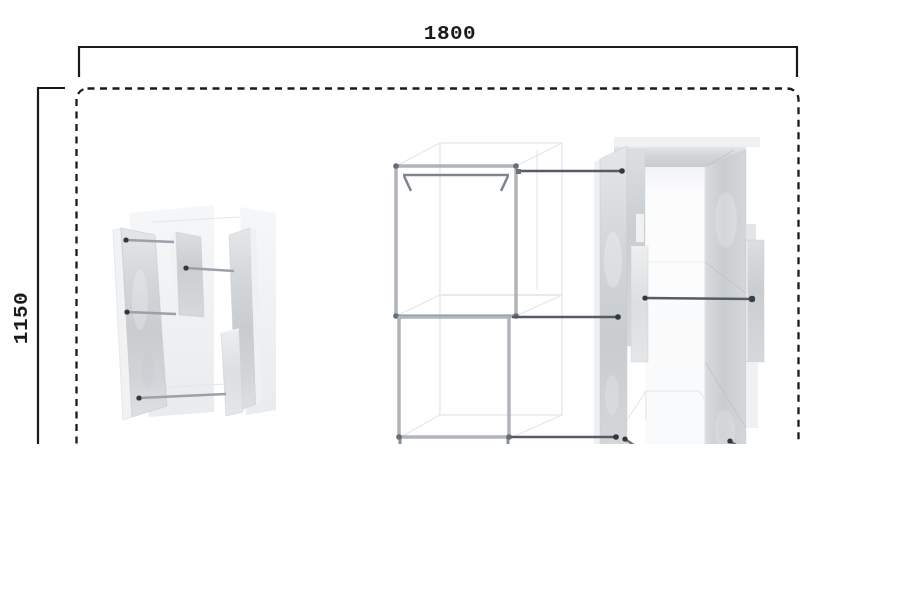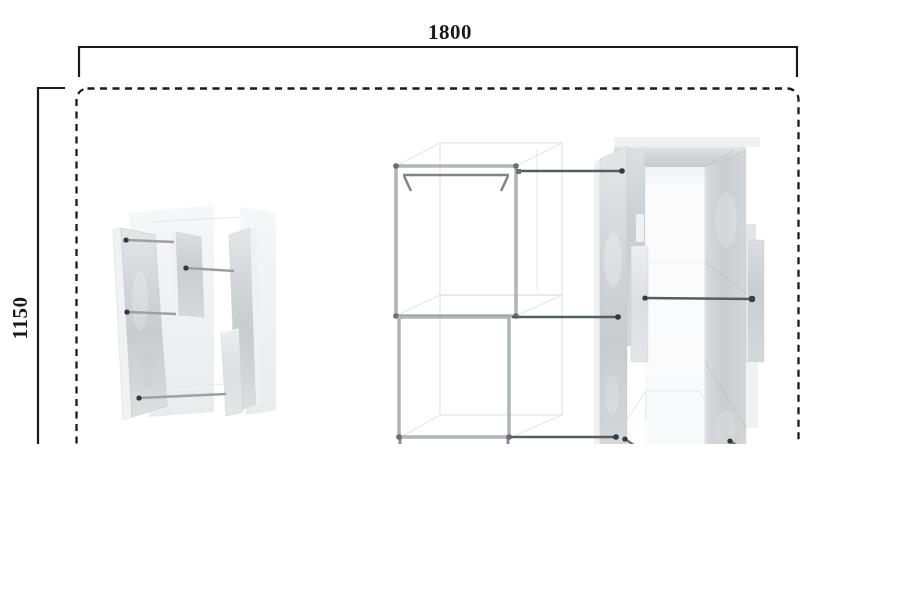--- a/index.html
+++ b/index.html
@@ -9,21 +9,21 @@
     --metal-tube: #878e95;
     --metal-rod: #565c63;
     --rod-cap: #33383d;
   }
   html,body{margin:0;padding:0;background:var(--bg);}
   .stage{
     position:relative;
     width:900px;height:444px;
     background:var(--bg);
     overflow:hidden;
-    font-family:Liberation Serif, serif;
+    font-family:Liberation Mono, monospace;
   }
   svg{display:block;width:900px;height:600px;}
   .dim-line{stroke:var(--line-color);stroke-width:2.2;fill:none;stroke-linecap:butt;}
   .boundary{stroke:var(--line-color);stroke-width:2.3;fill:none;stroke-dasharray:7 5.5;}
   .dim-text{fill:var(--line-color);font-size:21px;font-weight:700;letter-spacing:0.5px;}
   .ghost{stroke:var(--ghost-line);stroke-width:1.3;fill:none;}
   .ghost-thin{stroke:var(--ghost-line);stroke-width:1.1;fill:none;}
   .tube{stroke:var(--metal-tube);stroke-width:3;fill:none;}
   .tube-hl{stroke:#d9dcdf;stroke-width:1;fill:none;}
   .rail{stroke:#7e858c;stroke-width:2.5;fill:none;}

